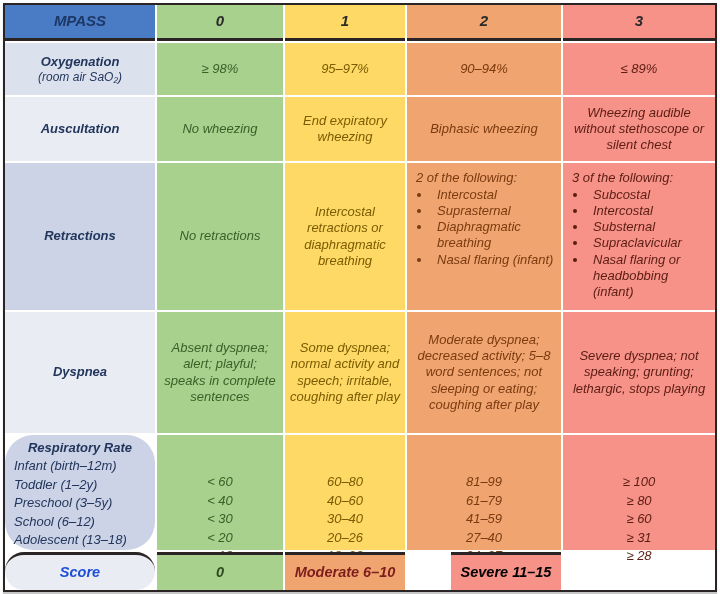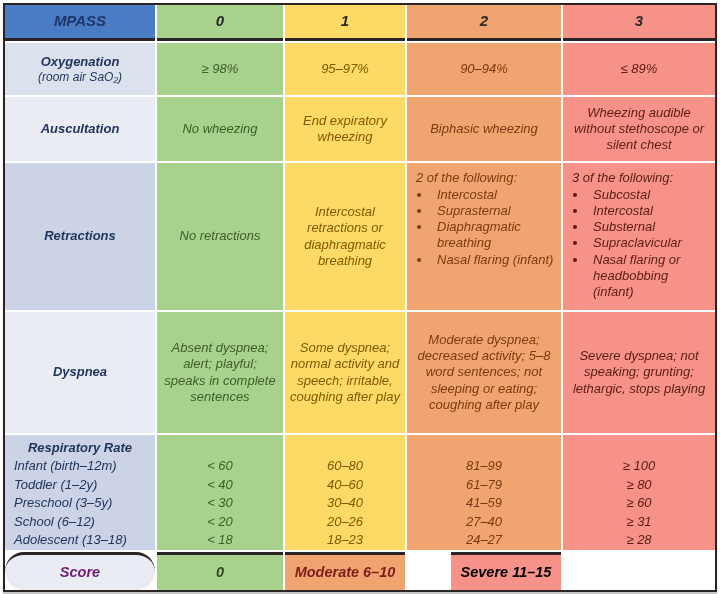--- a/index.html
+++ b/index.html
@@ -37,30 +37,30 @@
   .lbl .sub { font-size:12px;text-align:right; }
   
   .head { font-weight:700; font-size:15px; border-bottom:3px solid #2b2424; color:#2a2a2a; }
   .head.corner { background:#4a7cc6; color:#1d3766; }
   
   .score-cell { border-top:3px solid #2b2424; font-weight:700; font-size:14.5px; }
   .score-cell.st0 { color:#2f4a1d; }
   .score-cell.st1 { color:#5c4400; }
   .score-cell.st2 { color:#7f1d1d; }
   .score-cell.st3 { color:#000000;margin-left:44px; }
-  .score-cell.stl { color:#701a75;border-radius:19px; }
+  .score-cell.stl { color:#1d4ed8;border-radius:19px; }
   
   .list { align-items:flex-start; justify-content:flex-start; text-align:left; padding:7px 4px 4px 9px; }
   .list ul { margin:1px 0 0 0; padding-left:16px; list-style:disc; }
   .list li { padding-left:5px; }
   
-  .resp { justify-content:flex-start; padding-top:3px; }
+  .resp { justify-content:flex-start; padding-top:3px;border-radius:28px; }
   .resp .title { font-weight:700; line-height:19px; width:100%; text-align:center; }
   .resp .age { line-height:18.5px; width:100%; text-align:left; padding-left:4px; }
-  .resp-vals { justify-content:flex-start; padding-top:22px; }
+  .resp-vals { justify-content:flex-start; padding-top:38px; }
   .resp-vals div { line-height:18.5px; }
 </style>
 </head>
 <body>
 
 <div class="mpass-table">
 
   <div class="cell head corner">MPASS</div>
   <div class="cell head c-g">0</div>
   <div class="cell head c-y">1</div>

